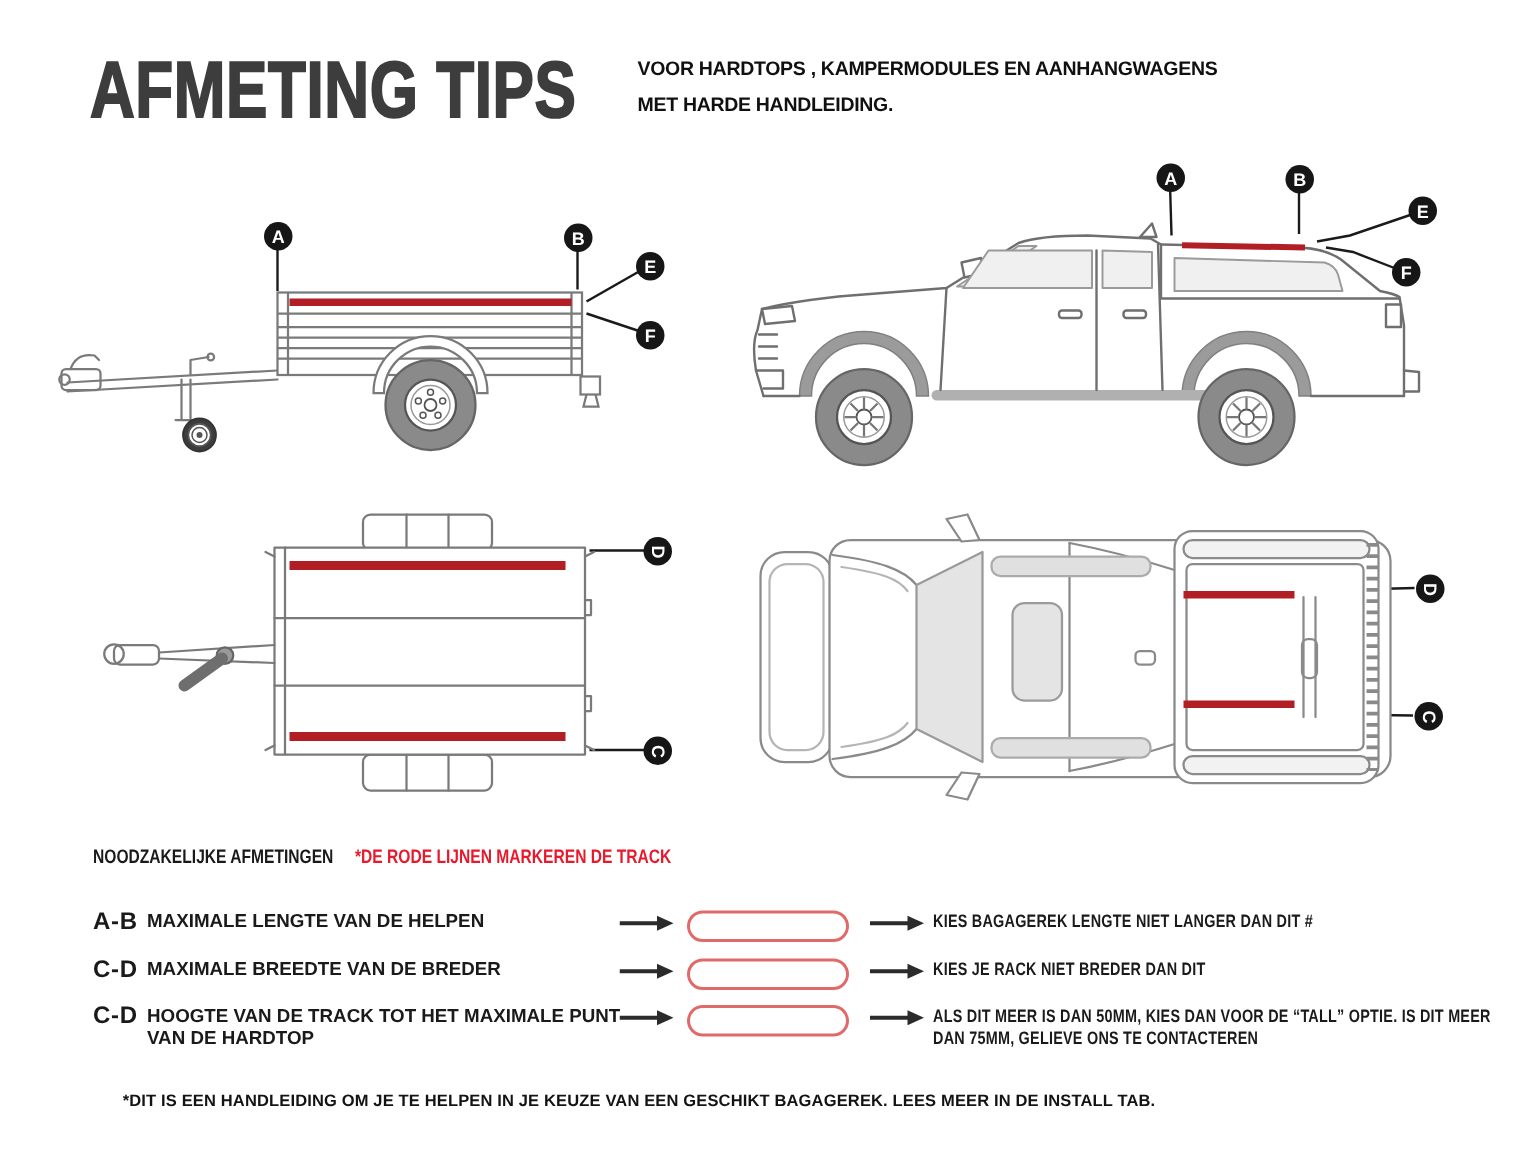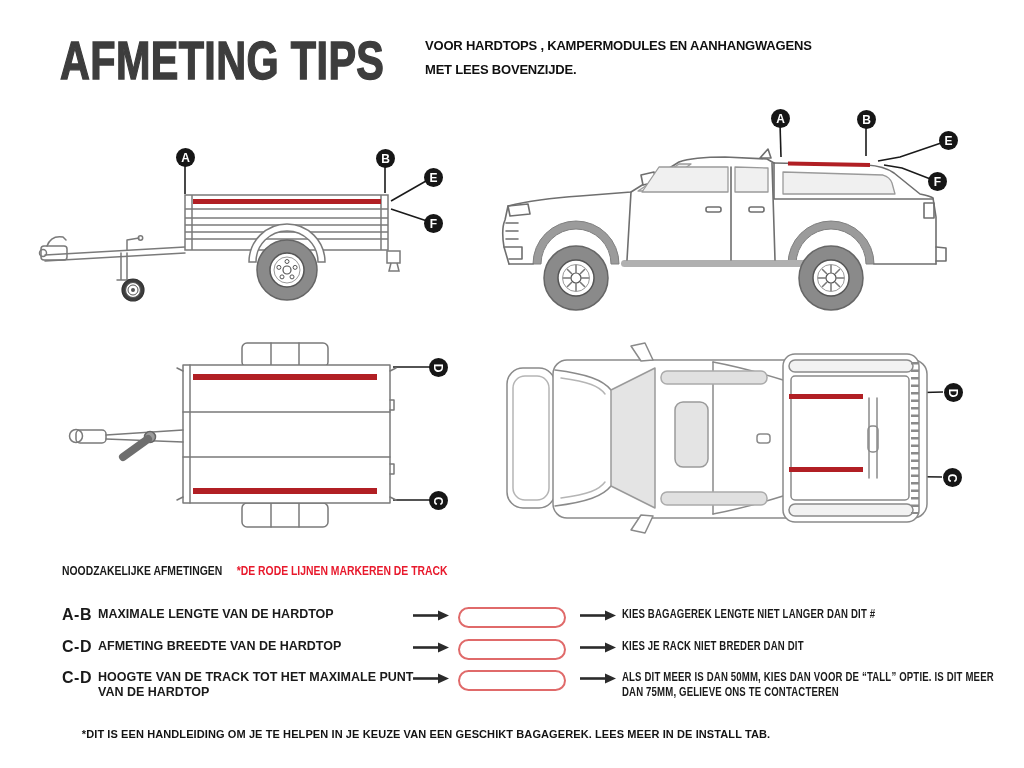--- a/index.html
+++ b/index.html
@@ -35,21 +35,21 @@
   .m-row .instr{position:absolute;left:560px;top:0;width:490px;font-size:12px;letter-spacing:0.2px;
                 transform:scaleX(0.8);transform-origin:left top;}
   .footer{top:728px;left:0;width:852px;text-align:center;font-size:11px;font-weight:700;letter-spacing:0.1px;color:#131313;}
 </style>
 </head>
 <body>
 
 <div class="abs title">AFMETING TIPS</div>
 <div class="abs sub">
   <div>VOOR HARDTOPS , KAMPERMODULES EN AANHANGWAGENS</div>
-  <div>MET LEES BOVENZIJDE.</div>
+  <div>MET HARDE HANDLEIDING.</div>
 </div>
 
 <svg class="dwg" style="left:35px;top:112px;" width="440" height="215" viewBox="0 0 440 215">
   <g stroke="#1a1a1a" stroke-width="1.6" fill="none">
     <path d="M150,45 V82"></path>
       <path d="M350,46 V81"></path>
     <path d="M398,65 L356,89"></path>
       <path d="M398,111 L356,97"></path>
   </g>
   <g stroke="#7a7a7a" stroke-width="1.5" fill="none" stroke-linejoin="round" stroke-linecap="round">
@@ -247,36 +247,36 @@
     <span>C</span>
   </div>
 
 <div class="abs sec">
   <span>NOODZAKELIJKE AFMETINGEN</span>
   <span class="note">*DE RODE LIJNEN MARKEREN DE TRACK</span>
 </div>
 
 <div class="m-row" style="top:607px;">
   <span class="code">A-B</span>
-  <span class="label">MAXIMALE LENGTE VAN DE HARDTOP</span>
+  <span class="label">MAXIMALE LENGTE VAN DE HELPEN</span>
   <svg class="arrow a1" viewBox="0 0 36 11">
       <line x1="0" y1="5.5" x2="26" y2="5.5" stroke="#2b2b2b" stroke-width="2.6"></line>
       <polygon points="25,0.5 36,5.5 25,10.5" fill="#2b2b2b"></polygon>
     </svg>
   <div class="pill"></div>
   <svg class="arrow a2" viewBox="0 0 36 11">
       <line x1="0" y1="5.5" x2="26" y2="5.5" stroke="#2b2b2b" stroke-width="2.6"></line>
       <polygon points="25,0.5 36,5.5 25,10.5" fill="#2b2b2b"></polygon>
     </svg>
   <span class="instr">KIES BAGAGEREK LENGTE NIET LANGER DAN DIT #</span>
 </div>
 
 <div class="m-row" style="top:639px;">
   <span class="code">C-D</span>
-  <span class="label">AFMETING BREEDTE VAN DE HARDTOP</span>
+  <span class="label">MAXIMALE BREEDTE VAN DE BREDER</span>
   <svg class="arrow a1" viewBox="0 0 36 11">
       <line x1="0" y1="5.5" x2="26" y2="5.5" stroke="#2b2b2b" stroke-width="2.6"></line>
       <polygon points="25,0.5 36,5.5 25,10.5" fill="#2b2b2b"></polygon>
     </svg>
   <div class="pill"></div>
   <svg class="arrow a2" viewBox="0 0 36 11">
       <line x1="0" y1="5.5" x2="26" y2="5.5" stroke="#2b2b2b" stroke-width="2.6"></line>
       <polygon points="25,0.5 36,5.5 25,10.5" fill="#2b2b2b"></polygon>
     </svg>
   <span class="instr">KIES JE RACK NIET BREDER DAN DIT</span>

